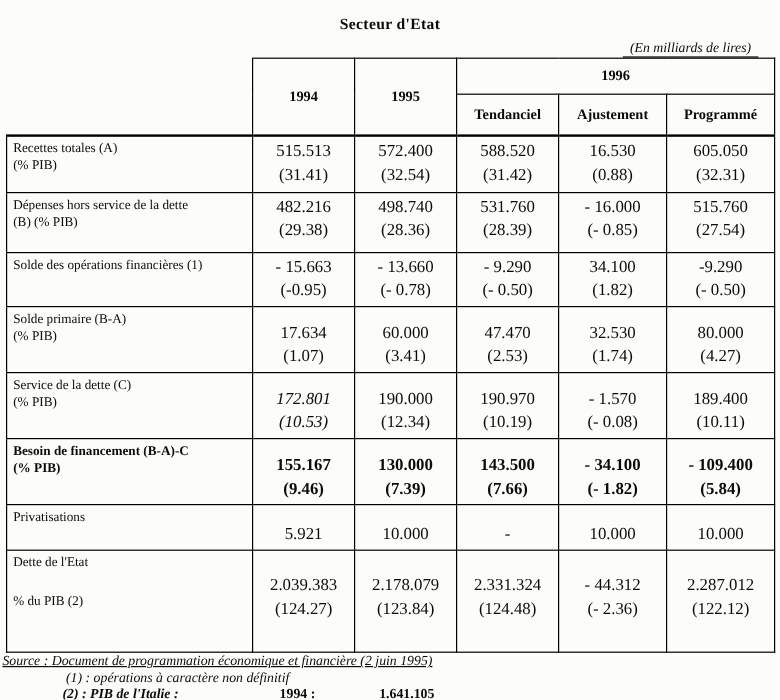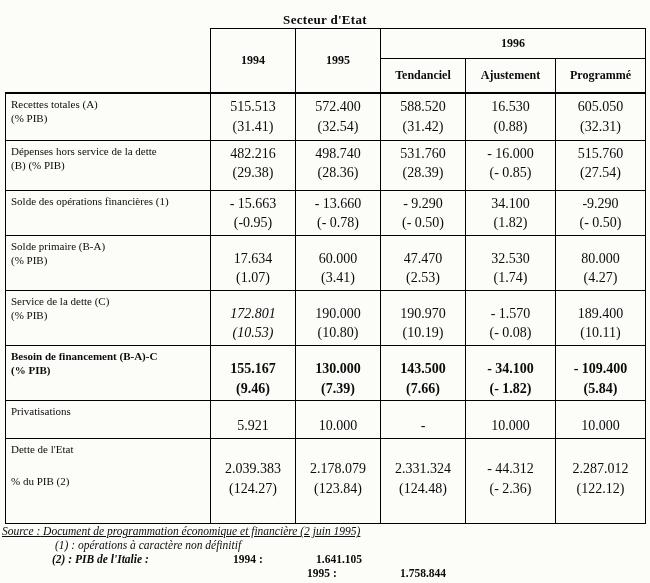--- a/index.html
+++ b/index.html
@@ -52,20 +52,23 @@
   .pib-y2{left:316px;top:57px;font-weight:bold;}
   .pib-v2{left:400px;top:57px;font-weight:bold;}
 </style>
 </head>
 <body>
 
 <div class="page">
 
   <div class="title">Secteur d'Etat</div>
 
+  <div class="unit-note-row">
+    <span class="unit-note">(En milliards de lires)</span>
+  </div>
 
   <table>
     <colgroup>
       <col style="width:205px">
         <col style="width:85px">
         <col style="width:85px">
       <col style="width:85px">
         <col style="width:90px">
         <col style="width:90px">
     </colgroup>
@@ -190,21 +193,21 @@
           <td class="lbl">
             <div>Service de la dette (C)</div>
             <div>(% PIB)</div>
           </td>
           <td class="val" style="padding-top: 13px; font-style: italic;">
             <div>172.801</div>
             <div>(10.53)</div>
           </td>
           <td class="val" style="padding-top: 13px;">
             <div>190.000</div>
-            <div>(10.80)</div>
+            <div>(12.34)</div>
           </td>
           <td class="val" style="padding-top: 13px;">
             <div>190.970</div>
             <div>(10.19)</div>
           </td>
           <td class="val" style="padding-top: 13px;">
             <div>- 1.570</div>
             <div>(- 0.08)</div>
           </td>
           <td class="val" style="padding-top: 13px;">

